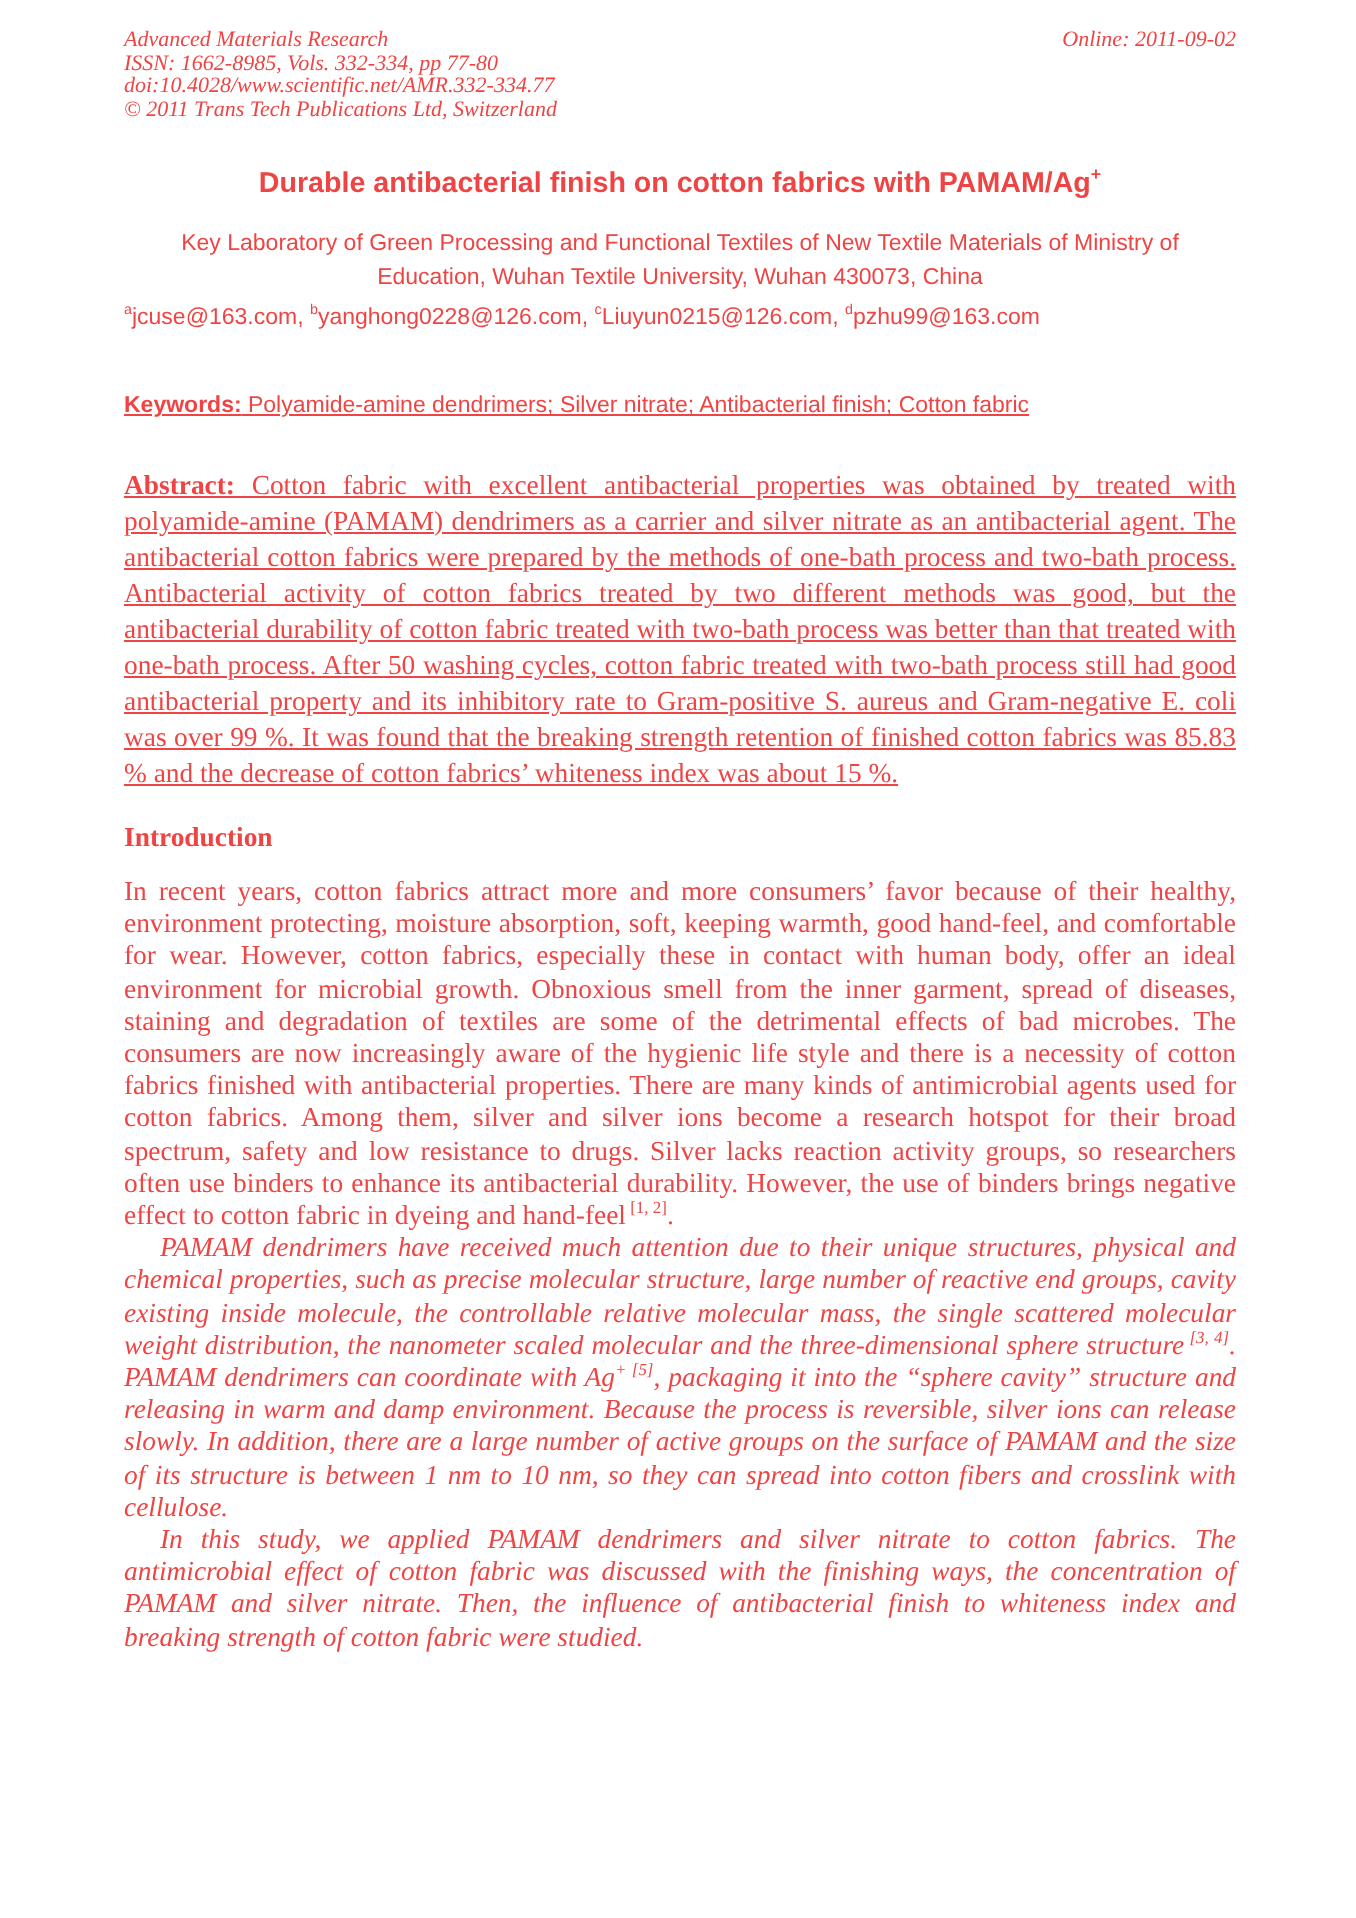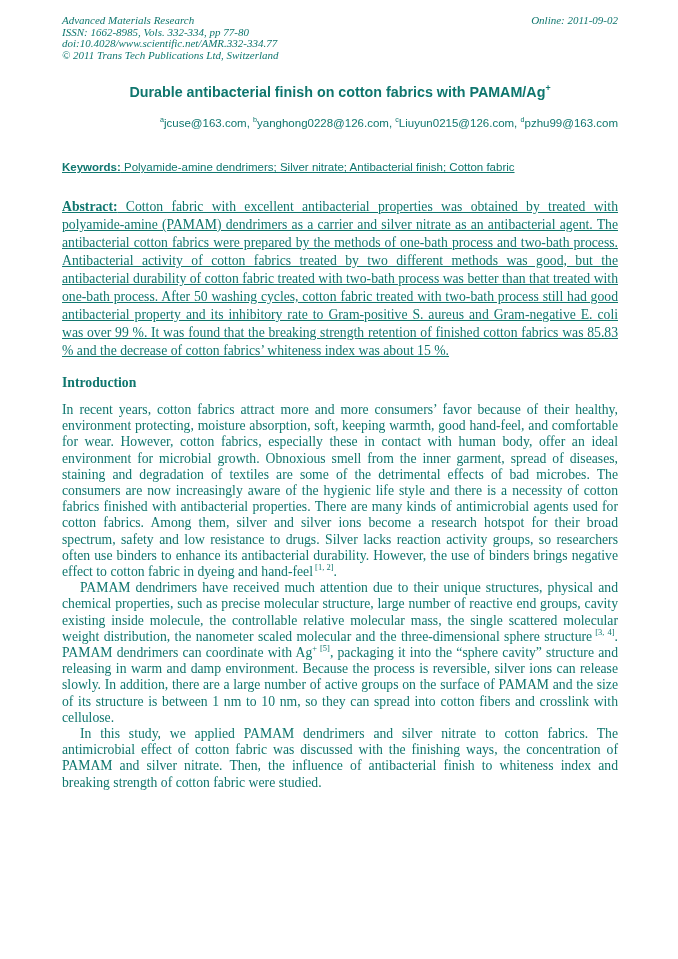--- a/index.html
+++ b/index.html
@@ -3,21 +3,21 @@
 <meta charset="utf-8">
 <style>
   html, body { margin: 0; padding: 0; background: #ffffff; }
   .page {
     position: relative;
     width: 678px;
     height: 839px;
     box-sizing: border-box;
     padding: 15px 60px 0 62px;
     background: #ffffff;
-    color: #0f766e;
+    color: #ef4444;
     overflow: hidden;
   }
   
   .pdf-header {
     display: flex;
     justify-content: space-between;
     align-items: flex-start;
     font: italic 11px/11.5px "Liberation Serif", "DejaVu Serif", serif;
   }
   .header-left .hline { white-space: nowrap; }
@@ -33,23 +33,23 @@
     margin-top: 10px;
     font: 13.8px/17px "Liberation Sans", "DejaVu Sans", sans-serif;
     text-align: center;
   }
   .affiliation {
     margin-top: 14px;
     font: 11.5px/16.5px "Liberation Sans", "DejaVu Sans", sans-serif;
     text-align: center;
   }
   .emails {
-    margin-top: 16px;
+    margin-top: 5px;
     font: 11.5px/14px "Liberation Sans", "DejaVu Sans", sans-serif;
-    text-align: right;
+    text-align: left;
   }
   .keywords {
     margin-top: 30px;
     font: 11.5px/14px "Liberation Sans", "DejaVu Sans", sans-serif;
     text-align: left;
     text-decoration: underline;
   }
 
   
   .abstract {
@@ -61,21 +61,21 @@
   .section-heading {
     margin: 15px 0 12px 0;
     font: bold 13.7px/15px "Liberation Serif", "DejaVu Serif", serif;
   }
   .body-para {
     margin: 0;
     font: 13.7px/16.2px "Liberation Serif", "DejaVu Serif", serif;
     text-align: justify;
   }
   .body-para:first-of-type { margin-top: 10px; }
-  .indented { text-indent: 18px; }
+  .indented { text-indent: 18px; font-style: italic; }
 
   sup { font-size: 0.62em; line-height: 0; vertical-align: super; }
   .b { font-weight: bold; }
 </style>
 </head>
 <body>
 
 <div class="page">
 
   <div class="pdf-header">
@@ -84,20 +84,21 @@
       <div class="hline">ISSN: 1662-8985, Vols. 332-334, pp 77-80</div>
       <div class="hline">doi:10.4028/www.scientific.net/AMR.332-334.77</div>
       <div class="hline">© 2011 Trans Tech Publications Ltd, Switzerland</div>
     </div>
     <div class="header-right">Online: 2011-09-02</div>
   </div>
 
   <h1 class="title"><span>Durable antibacterial finish on cotton fabrics with PAMAM/Ag</span><sup>+</sup></h1>
 
 
+  <div class="affiliation">Key Laboratory of Green Processing and Functional Textiles of New Textile Materials of Ministry of Education, Wuhan Textile University, Wuhan 430073, China</div>
 
   <div class="emails"><sup>a</sup><span>jcuse@163.com, </span><sup>b</sup><span>yanghong0228@126.com, </span><sup>c</sup><span>Liuyun0215@126.com, </span><sup>d</sup><span>pzhu99@163.com</span></div>
 
   <div class="keywords"><span class="b">Keywords:</span><span> Polyamide-amine dendrimers; Silver nitrate; Antibacterial finish; Cotton fabric</span></div>
 
   <p class="abstract"><span class="b">Abstract:</span><span> Cotton fabric with excellent antibacterial properties was obtained by treated with polyamide-amine (PAMAM) dendrimers as a carrier and silver nitrate as an antibacterial agent. The antibacterial cotton fabrics were prepared by the methods of one-bath process and two-bath process. Antibacterial activity of cotton fabrics treated by two different methods was good, but the antibacterial durability of cotton fabric treated with two-bath process was better than that treated with one-bath process. After 50 washing cycles, cotton fabric treated with two-bath process still had good antibacterial property and its inhibitory rate to Gram-positive S. aureus and Gram-negative E. coli was over 99 %. It was found that the breaking strength retention of finished cotton fabrics was 85.83 % and the decrease of cotton fabrics’ whiteness index was about 15 %.</span></p>
 
   <h2 class="section-heading">Introduction</h2>
 
   <p class="body-para"><span>In recent years, cotton fabrics attract more and more consumers’ favor because of their healthy, environment protecting, moisture absorption, soft, keeping warmth, good hand-feel, and comfortable for wear. However, cotton fabrics, especially these in contact with human body, offer an ideal environment for microbial growth. Obnoxious smell from the inner garment, spread of diseases, staining and degradation of textiles are some of the detrimental effects of bad microbes. The consumers are now increasingly aware of the hygienic life style and there is a necessity of cotton fabrics finished with antibacterial properties. There are many kinds of antimicrobial agents used for cotton fabrics. Among them, silver and silver ions become a research hotspot for their broad spectrum, safety and low resistance to drugs. Silver lacks reaction activity groups, so researchers often use binders to enhance its antibacterial durability. However, the use of binders brings negative effect to cotton fabric in dyeing and hand-feel</span><sup> [1, 2]</sup><span>.</span></p>

